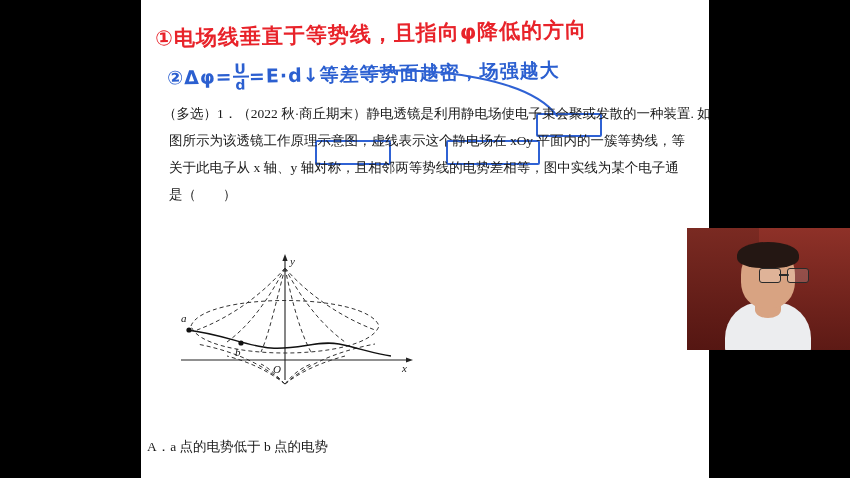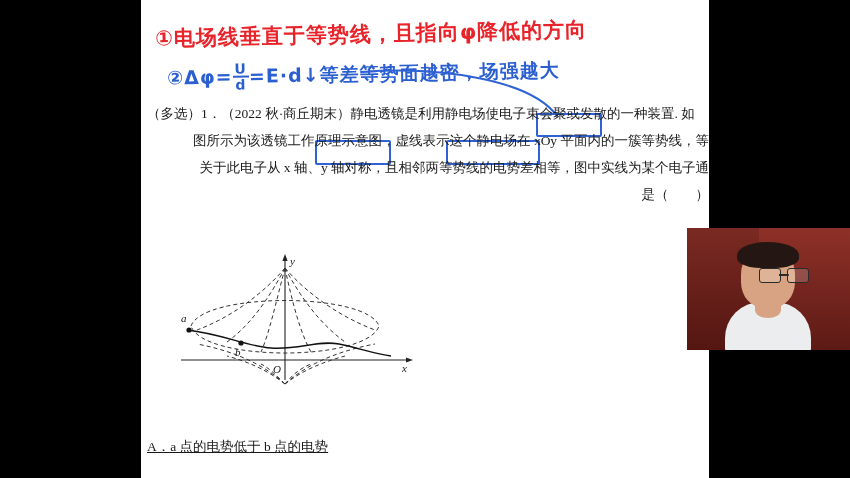--- a/index.html
+++ b/index.html
@@ -99,30 +99,29 @@
     color: #1a1a1a;
     font-size: 13.5px;
     font-family: "Liberation Serif", serif;
   }
   .line {
     position: relative;
     height: 27px;
     line-height: 27px;
     white-space: nowrap;
   }
-  .line.l1 { padding-left: 6px; }
-  .line.ind { padding-left: 28px; text-align: right; }
+  .line.l1 { padding-left: 22px; }
+  .line.ind { padding-left: 28px; }
   .answer-a {
     position: absolute;
     left: 6px;
     top: 438px;
     font-size: 13.5px;
     color: #1a1a1a;
     white-space: nowrap;
-    text-decoration: underline;
   }
   
   .figure {
     position: absolute;
     left: 12px;
     top: 252px;
     width: 280px;
     height: 140px;
   }
   

